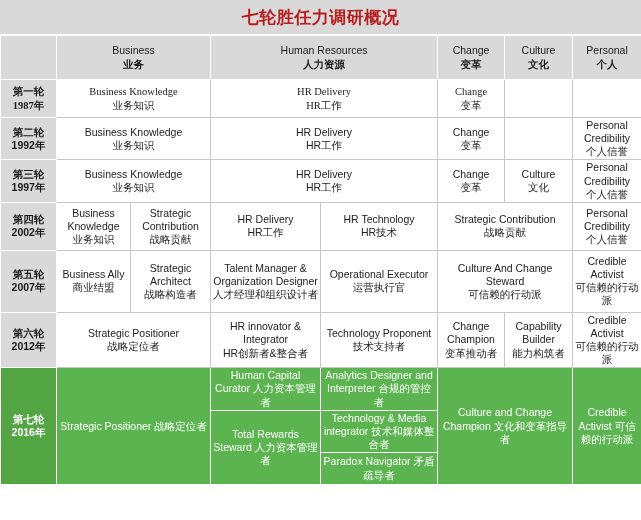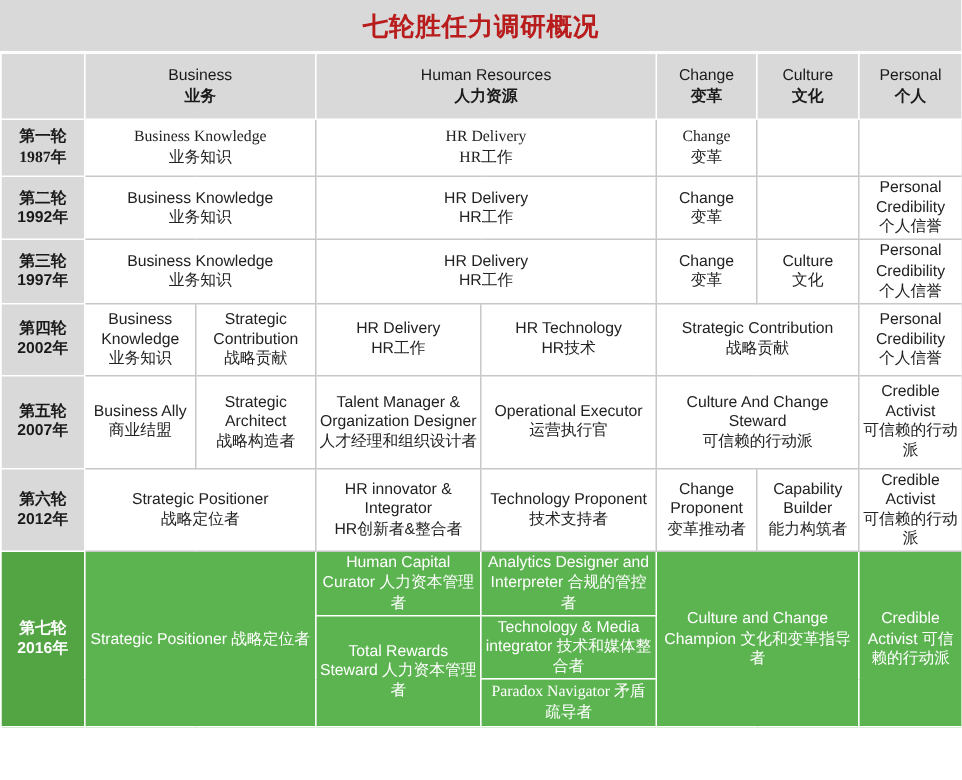--- a/index.html
+++ b/index.html
@@ -93,21 +93,21 @@
   }
   .green .en, .green .cn { color: #ffffff; text-align: right; }
   tr.r1 td { height: 38px; font-family: Liberation Serif, serif; }
   tr.r2 td { height: 38px; }
   tr.r3 td { height: 38px; }
   tr.r4 td { height: 48px; }
   tr.r5 td { height: 62px; }
   tr.r6 td { height: 54px; }
   tr.g1 td { height: 38px; }
   tr.g2 td { height: 38px; }
-  tr.g3 td { height: 32px; font-family: Liberation Serif, serif; }
+  tr.g3 td { height: 32px; }
 </style>
 </head>
 <body>
 
 <div class="sheet">
 
   <div class="title-bar">
     <span class="title-text">七轮胜任力调研概况</span>
   </div>
 
@@ -293,21 +293,21 @@
       </td>
       <td class="cell">
         <span class="en">HR innovator &amp; Integrator</span>
         <span class="cn">HR创新者&amp;整合者</span>
       </td>
       <td class="cell">
         <span class="en">Technology Proponent</span>
         <span class="cn">技术支持者</span>
       </td>
       <td class="cell">
-        <span class="en">Change Proponent</span>
+        <span class="en">Change Champion</span>
         <span class="cn">变革推动者</span>
       </td>
       <td class="cell">
         <span class="en">Capability Builder</span>
         <span class="cn">能力构筑者</span>
       </td>
       <td class="cell">
         <span class="en">Credible Activist</span>
         <span class="cn">可信赖的行动派</span>
       </td>

